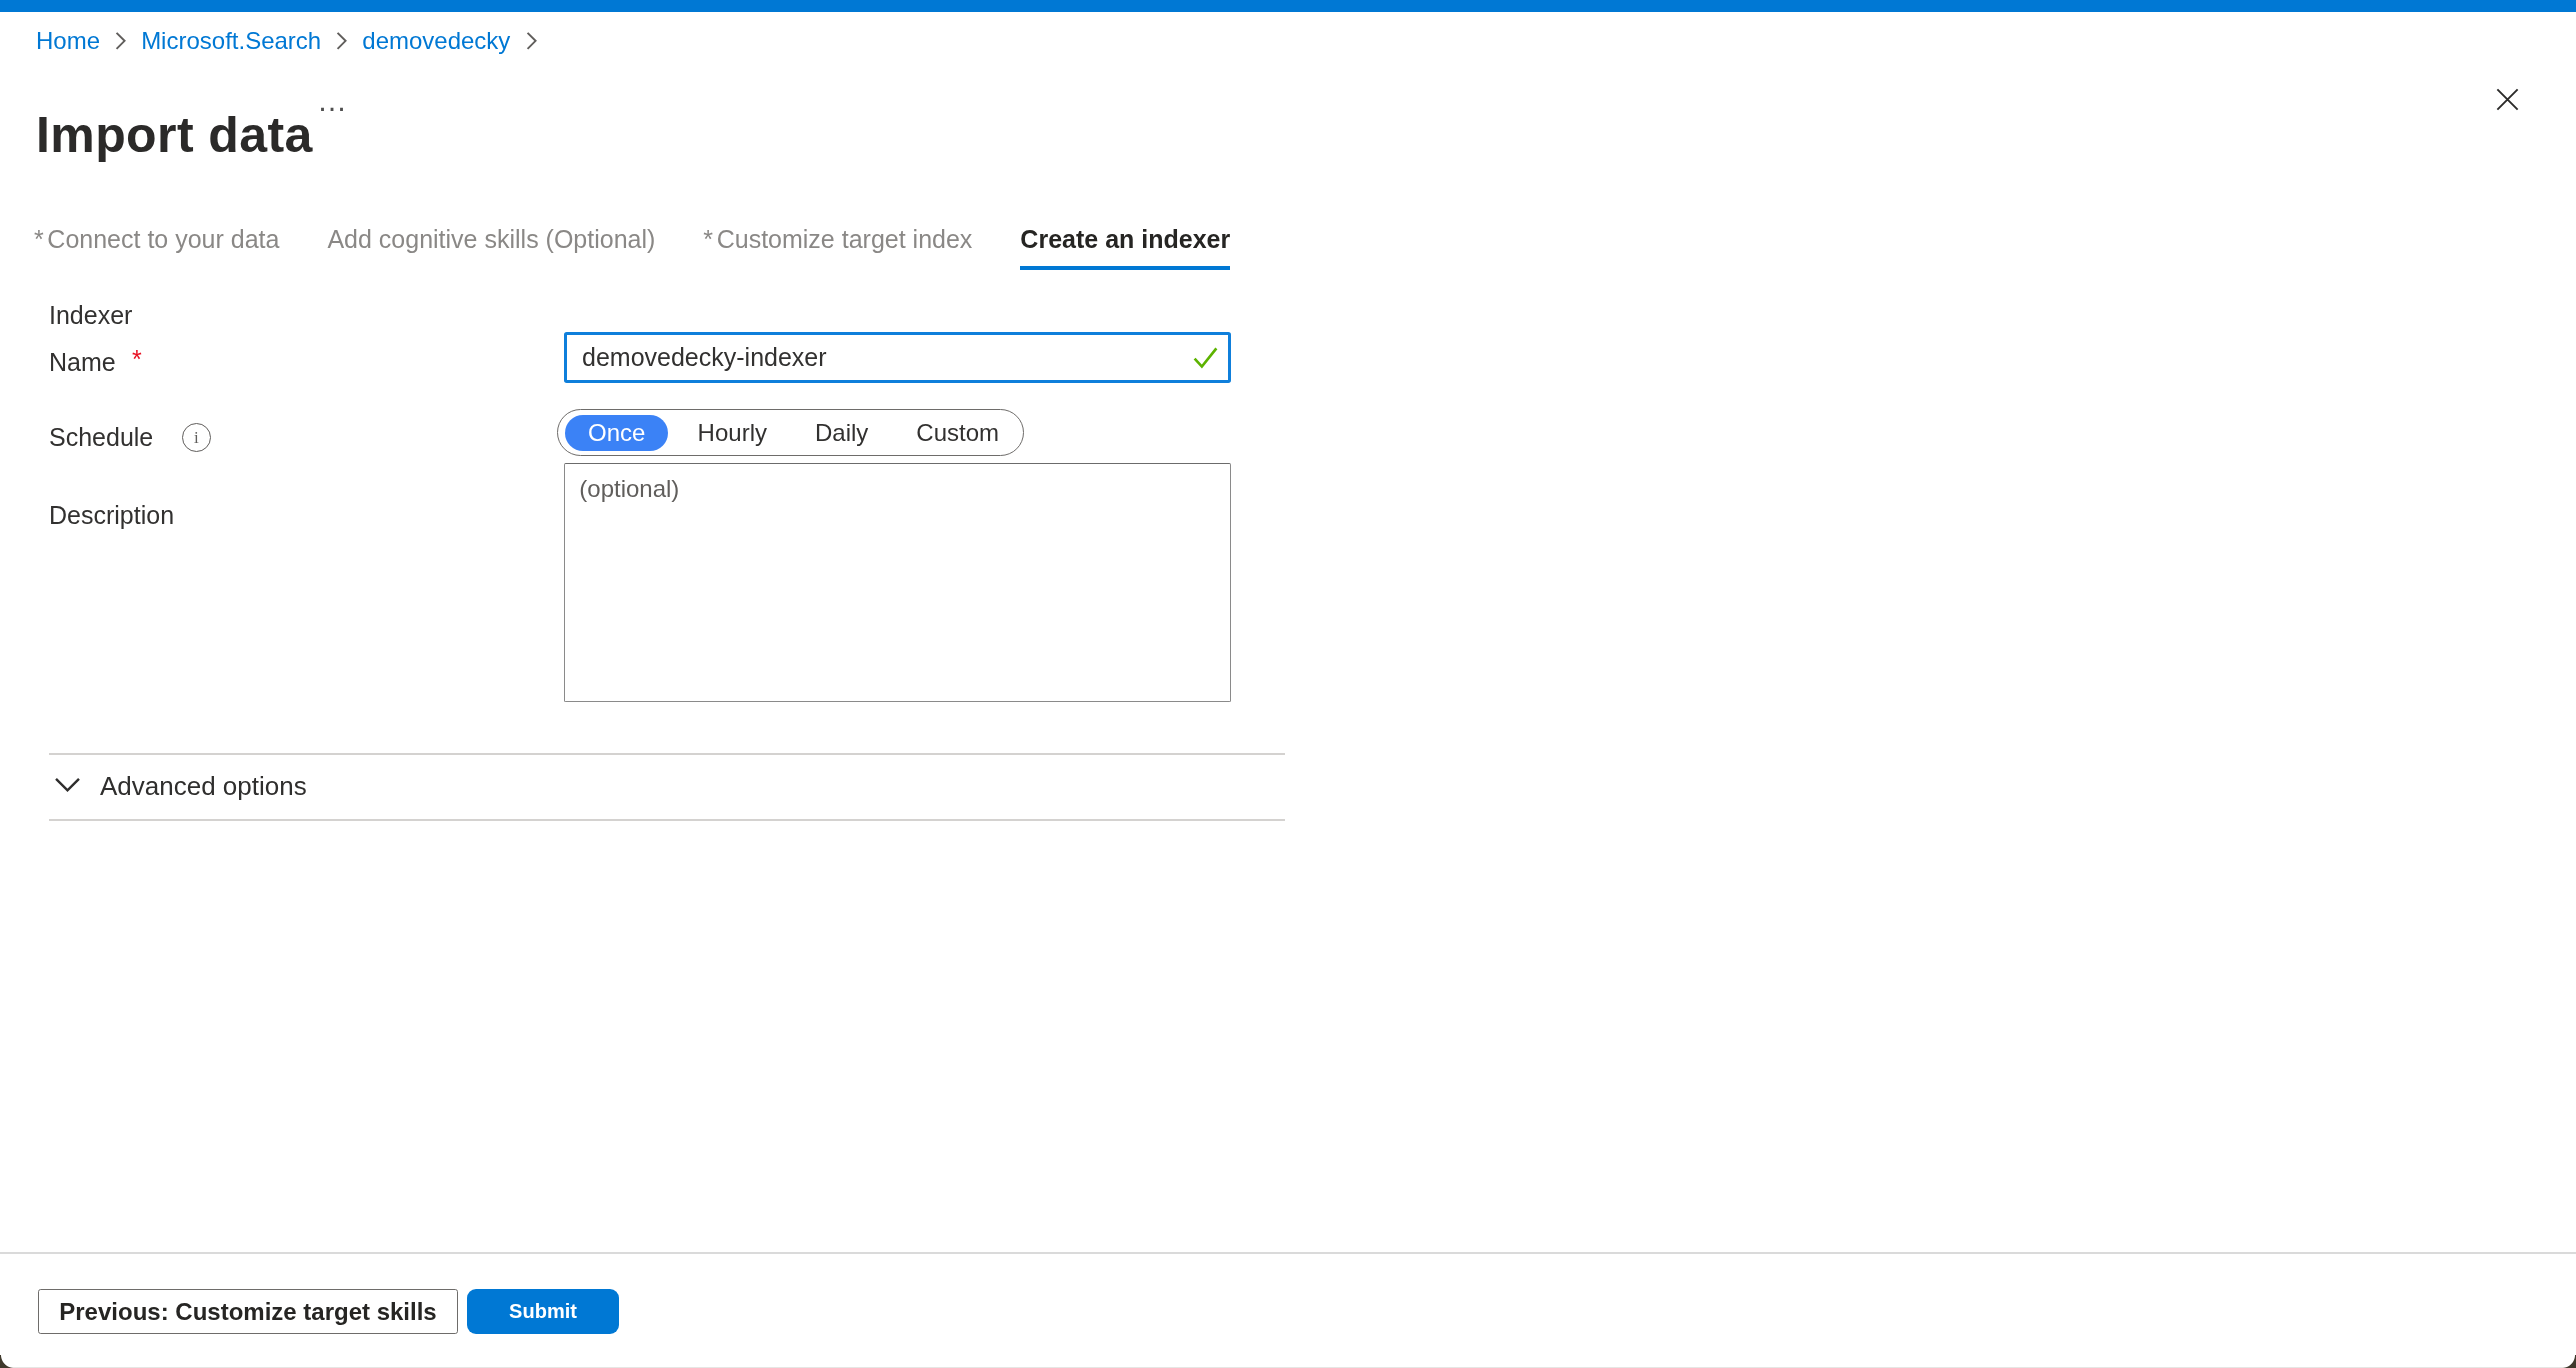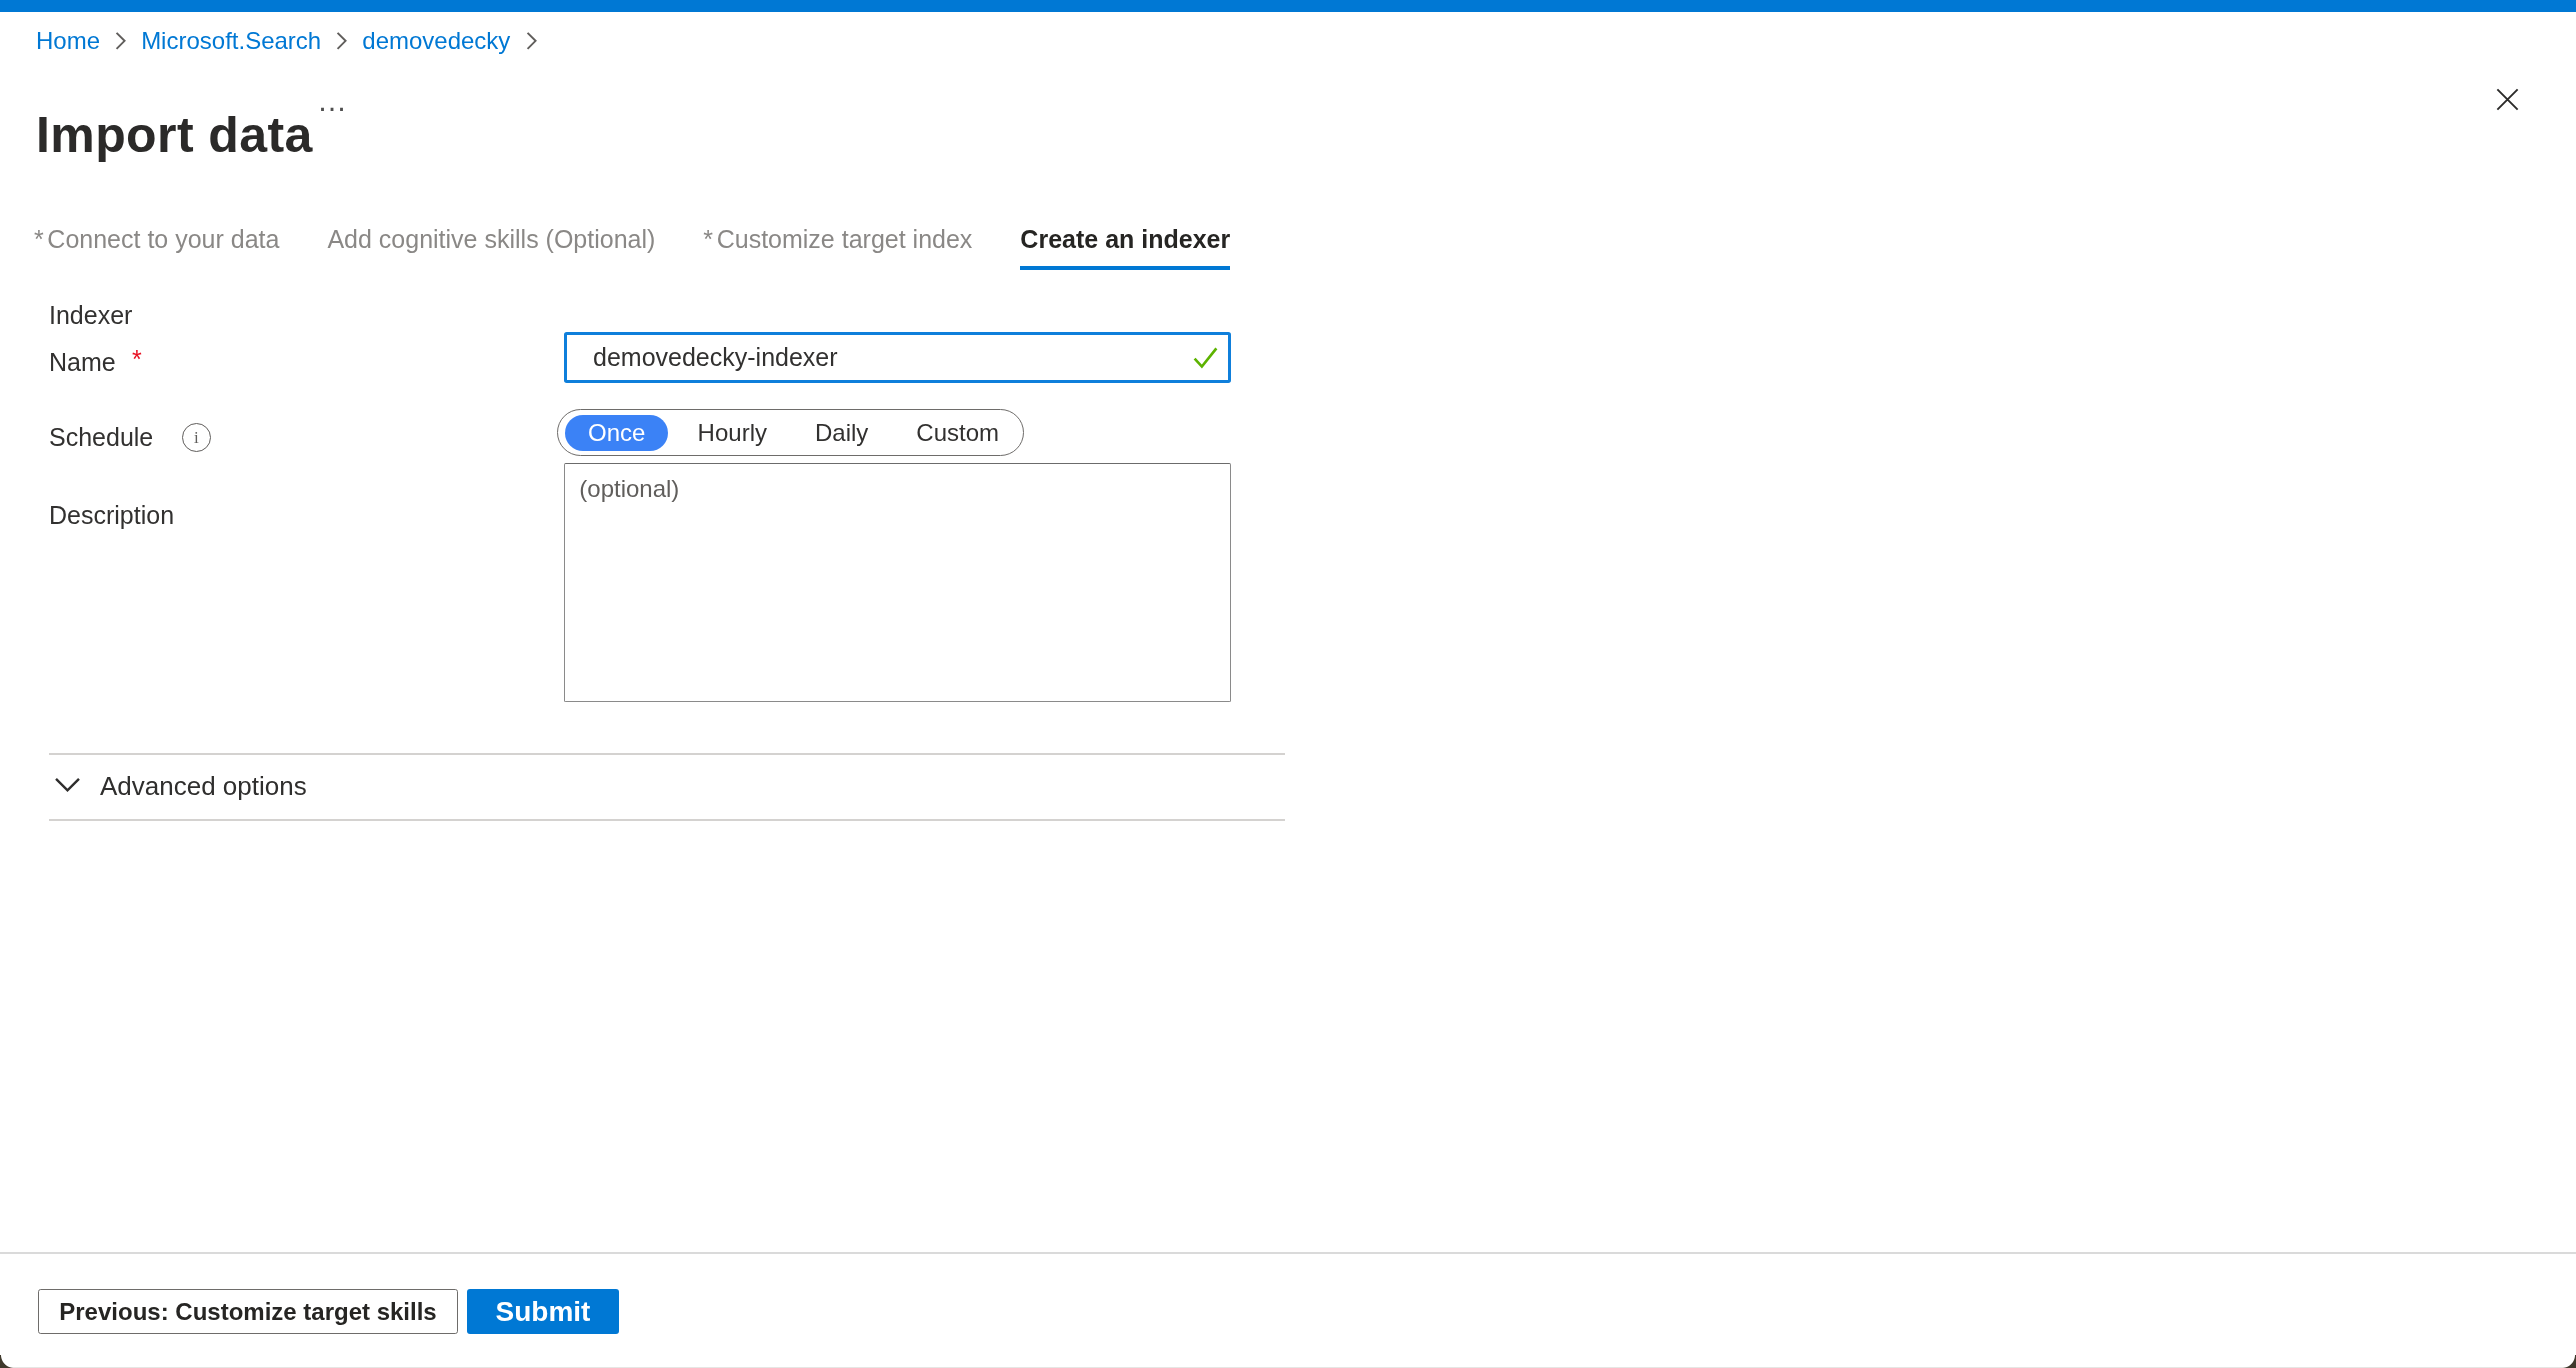--- a/index.html
+++ b/index.html
@@ -20,41 +20,41 @@
   .tab{padding-bottom:14.3px;color:#8a8886;cursor:pointer;white-space:nowrap;}
   .tab.active{color:#262523;font-weight:700;border-bottom:4.5px solid #0078d4;padding-bottom:11.6px;}
   .tab .req{margin-right:3.6px;}
 
   .section-title{position:absolute;top:301px;left:49px;font-size:25px;color:#323130;}
 
   .field-label{position:absolute;left:49px;font-size:25px;color:#323130;display:flex;align-items:flex-start;gap:9px;}
   .req-star{color:#e81123;font-size:25px;margin-left:7.2px;position:relative;top:-2.7px;}
 
   .name-input-wrap{position:absolute;left:564px;top:332px;width:667px;height:51px;}
-  .name-input{box-sizing:border-box;width:100%;height:100%;border:3.6px solid #0f7fdb;border-radius:2.7px;font-family:"Liberation Sans",sans-serif;font-size:25px;color:#323130;padding:0 54px 0 26px;outline:none;}
+  .name-input{box-sizing:border-box;width:100%;height:100%;border:3.6px solid #0f7fdb;border-radius:2.7px;font-family:"Liberation Sans",sans-serif;font-size:25px;color:#323130;padding:0 54px 0 15px;outline:none;}
   .check-icon{position:absolute;right:10.7px;top:11.6px;}
 
   .info-icon{width:27px;height:27px;border:1.8px solid #5f5d5b;border-radius:50%;display:inline-flex;align-items:center;justify-content:center;font-size:17px;color:#5f5d5b;font-family:"Liberation Serif",serif;cursor:pointer;}
 
   .segmented{position:absolute;left:557px;top:409px;width:467px;height:47px;box-sizing:border-box;border:1.8px solid #6e6c6a;border-radius:24px;background:#fff;display:flex;align-items:center;}
   .seg{font-size:24px;color:#323130;cursor:pointer;text-align:center;}
   .seg.selected{background:#3b82f6;color:#fff;border-radius:19px;height:36px;line-height:36px;margin-left:7.2px;width:106px;}
   .seg.plain{padding:0 24px;}
 
   .desc-area{position:absolute;left:564px;top:463px;width:667px;height:239px;}
   .desc-textarea{box-sizing:border-box;width:100%;height:100%;border:1.8px solid #8a8a8a;border-top-color:#6b6b6b;border-radius:1.8px;resize:none;font-family:"Liberation Sans",sans-serif;font-size:24px;color:#323130;padding:10.7px 14.3px;outline:none;}
   .desc-textarea::placeholder{color:#605e5c;}
 
   .divider{position:absolute;height:1.8px;background:#d4d2d0;}
   .adv-row{position:absolute;top:771px;left:54px;display:flex;align-items:center;gap:19px;cursor:pointer;}
   .adv-label{font-size:26px;color:#2f2e2d;}
 
   .footer-divider{position:absolute;top:1252px;left:0;width:2576px;height:1.8px;background:#dadada;}
   .btn-prev{position:absolute;left:38px;top:1289px;width:420px;height:45px;box-sizing:border-box;background:#fff;border:1.8px solid #6e6c6a;border-radius:2.7px;font-family:"Liberation Sans",sans-serif;font-size:24px;font-weight:700;color:#262523;cursor:pointer;}
-  .btn-submit{position:absolute;left:467px;top:1289px;width:152px;height:45px;box-sizing:border-box;border:none;border-radius:3px;font-family:"Liberation Sans",sans-serif;font-size:28px;font-weight:700;color:#ffffff;cursor:pointer;}
+  .btn-submit{position:absolute;left:467px;top:1289px;width:152px;height:45px;box-sizing:border-box;border:none;border-radius:9px;font-family:"Liberation Sans",sans-serif;font-size:20px;font-weight:700;color:#ffffff;cursor:pointer;}
 
   .bottom-edge{position:absolute;bottom:0;left:0;width:2576px;height:1.8px;background:#e6e6e4;}
   .corner-bl{position:absolute;left:0;bottom:0;width:14.3px;height:14.3px;background:radial-gradient(circle 14.3px at 100% 0%, rgba(0,0,0,0) 12.5px, #3f392c 13.4px);}
   .corner-br{position:absolute;right:0;bottom:0;width:14.3px;height:14.3px;background:radial-gradient(circle 14.3px at 0% 0%, rgba(0,0,0,0) 12.5px, #3f392c 13.4px);}
 </style>
 </head>
 <body>
 
 <div class="page">
 

